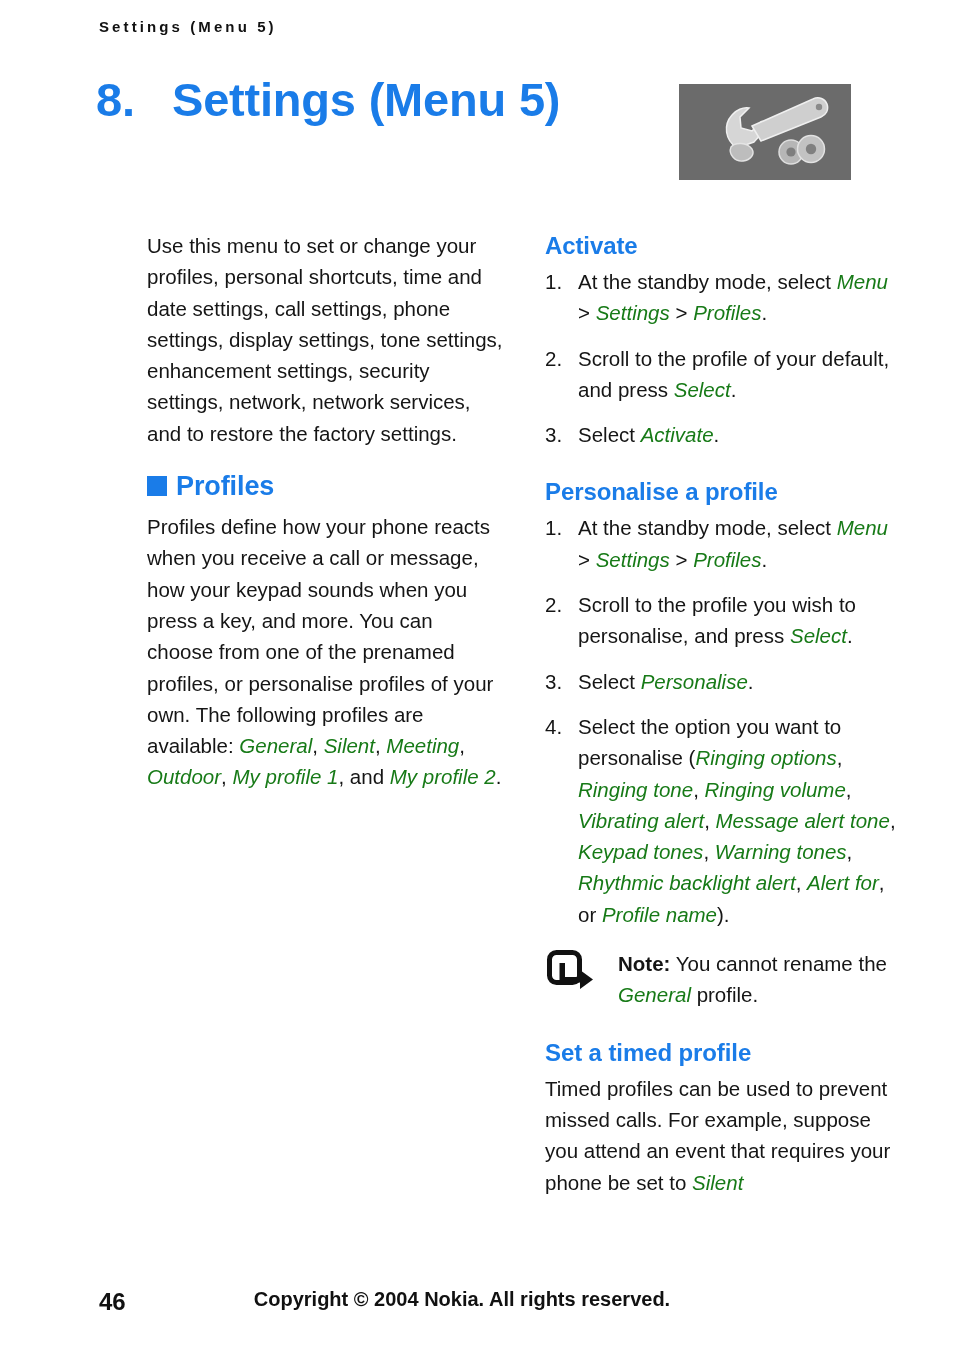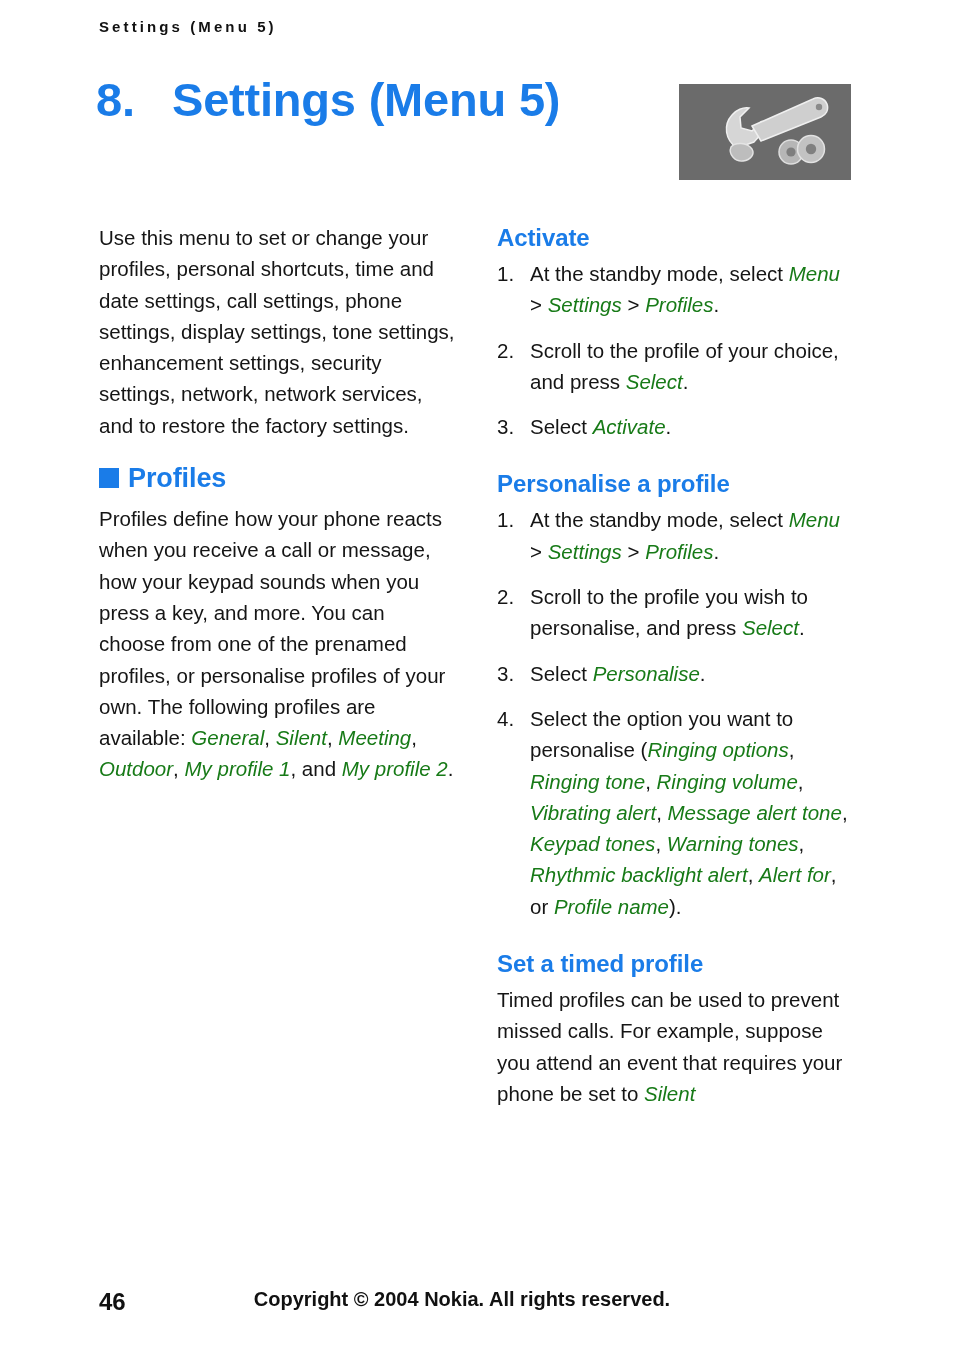--- a/index.html
+++ b/index.html
@@ -57,25 +57,26 @@
     background: #6b6b6b;
     overflow: hidden;
   }
   .chapter-icon svg {
     display: block;
   }
 
   
   .col {
     position: absolute;
-    top: 222px;
+    top: 230px;
     width: 356px;
     font-size: 20.5px;
     line-height: 31.3px;
     color: #151515;
+    margin-left: 48px;
   }
   .col-left  { left: 99px; }
   .col-right { left: 497px; }
 
   p.body {
     margin: 0 0 20px 0;
   }
   p.body.tight { margin-bottom: 17px; }
 
   
@@ -217,21 +218,21 @@
   </div>
 
   <div class="col col-right">
 
     <h3 class="sub">Activate</h3>
     <ol class="steps">
       <li>
         <span class="marker">1.</span><span>At the standby mode, select </span><span class="ui">Menu</span><span class="sep"> &gt; </span><span class="ui">Settings</span><span class="sep"> &gt; </span><span class="ui">Profiles</span><span>.</span>
       </li>
       <li>
-        <span class="marker">2.</span><span>Scroll to the profile of your choice, and press </span><span class="ui">Select</span><span>.</span>
+        <span class="marker">2.</span><span>Scroll to the profile of your default, and press </span><span class="ui">Select</span><span>.</span>
       </li>
       <li>
         <span class="marker">3.</span><span>Select </span><span class="ui">Activate</span><span>.</span>
       </li>
     </ol>
 
     <h3 class="sub spaced">Personalise a profile</h3>
     <ol class="steps">
       <li>
         <span class="marker">1.</span><span>At the standby mode, select </span><span class="ui">Menu</span><span class="sep"> &gt; </span><span class="ui">Settings</span><span class="sep"> &gt; </span><span class="ui">Profiles</span><span>.</span>
@@ -240,20 +241,29 @@
         <span class="marker">2.</span><span>Scroll to the profile you wish to personalise, and press </span><span class="ui">Select</span><span>.</span>
       </li>
       <li>
         <span class="marker">3.</span><span>Select </span><span class="ui">Personalise</span><span>.</span>
       </li>
       <li>
         <span class="marker">4.</span><span>Select the option you want to personalise (</span><span id="option-list"><span class="ui">Ringing options</span><span>, </span><span class="ui">Ringing tone</span><span>, </span><span class="ui">Ringing volume</span><span>, </span><span class="ui">Vibrating alert</span><span>, </span><span class="ui">Message alert tone</span><span>, </span><span class="ui">Keypad tones</span><span>, </span><span class="ui">Warning tones</span><span>, </span><span class="ui">Rhythmic backlight alert</span><span>, </span><span class="ui">Alert for</span><span>, or </span><span class="ui">Profile name</span></span><span>).</span>
       </li>
     </ol>
 
+    <div class="note">
+      <span class="note-icon">
+        <svg width="48" height="42" viewBox="0 0 48 42" xmlns="http://www.w3.org/2000/svg">
+          <rect x="2.5" y="2.5" width="30" height="30" rx="7" ry="7" fill="none" stroke="#111111" stroke-width="5"></rect>
+          <path d="M18 13 L18 27 L33 27 L33 20 L46 29.5 L33 39 L33 32.5 L12.5 32.5 L12.5 13 Z" fill="#111111"></path>
+        </svg>
+      </span>
+      <span class="bold">Note:</span><span> You cannot rename the </span><span class="ui">General</span><span> profile.</span>
+    </div>
 
     <h3 class="sub spaced">Set a timed profile</h3>
     <p class="body"><span>Timed profiles can be used to prevent missed calls. For example, suppose you attend an event that requires your phone be set to </span><span class="ui">Silent</span></p>
 
   </div>
 
   <div class="footer">
     <div class="page-number">46</div>
     <div class="copyright">Copyright © 2004 Nokia. All rights reserved.</div>
   </div>

